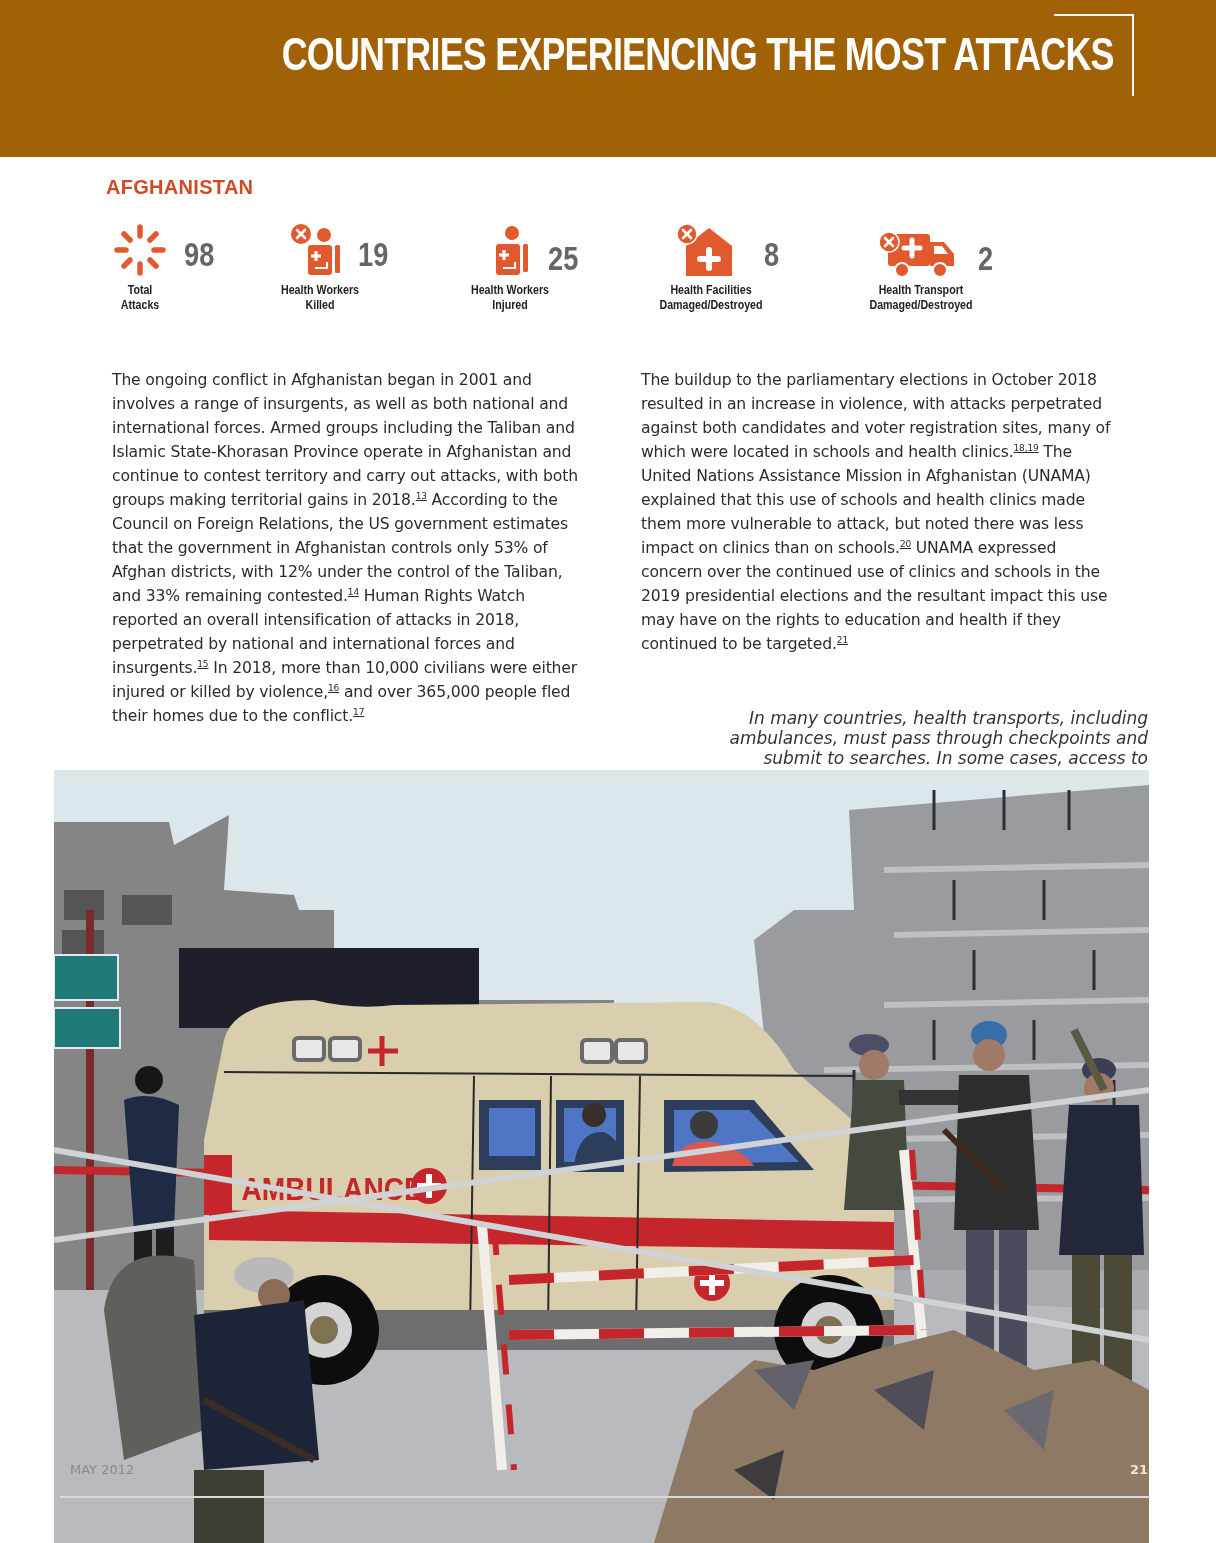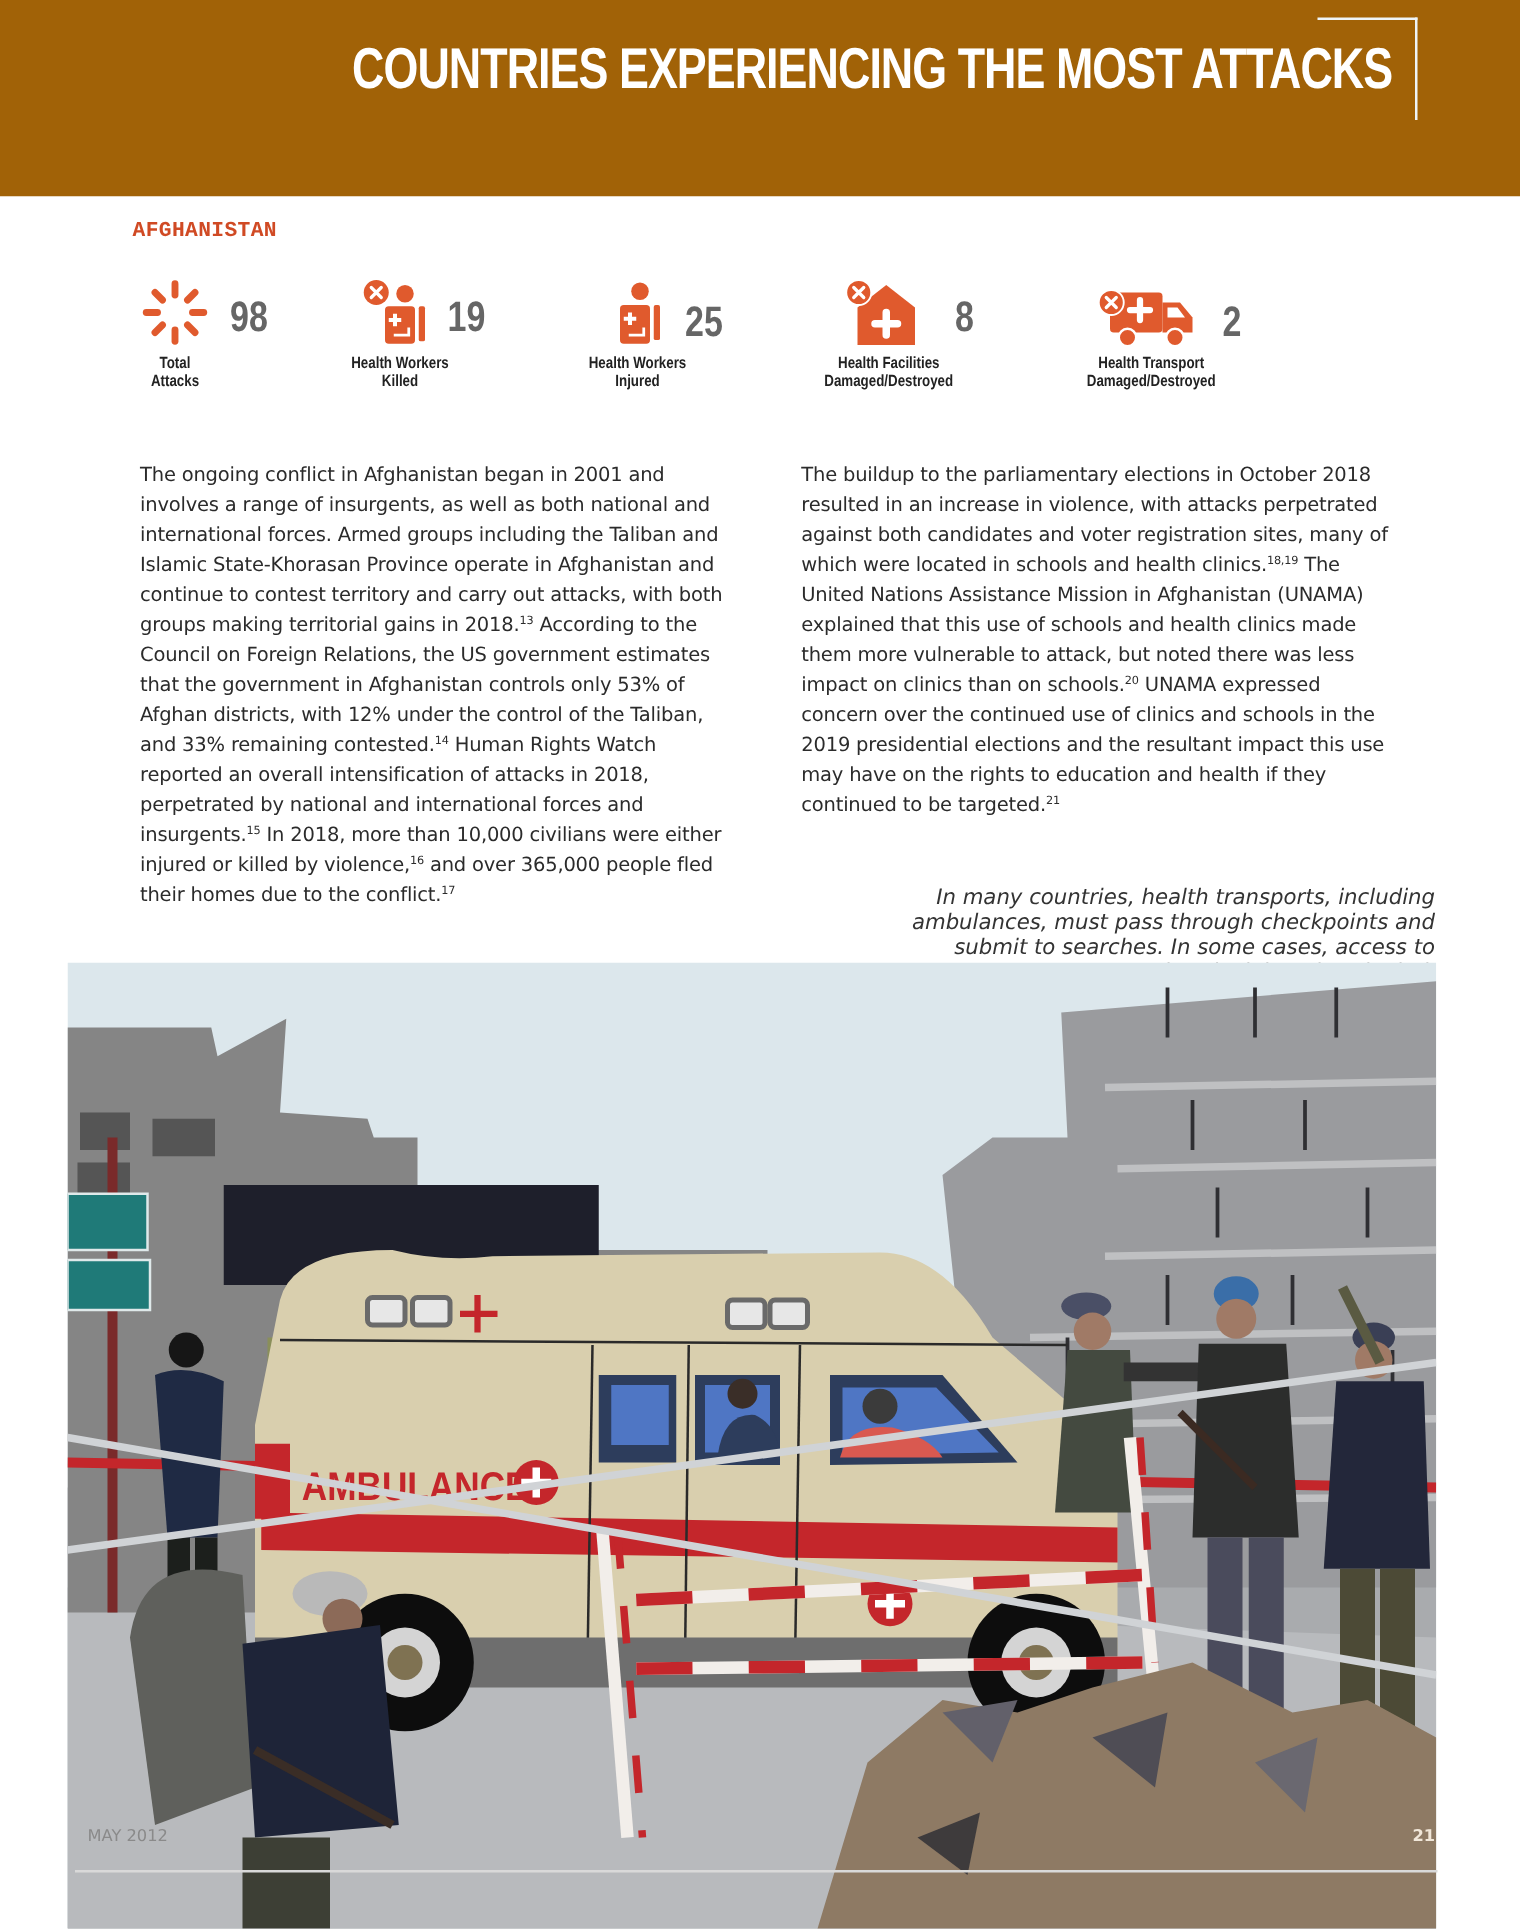--- a/index.html
+++ b/index.html
@@ -2,29 +2,29 @@
 <html><head>
 <meta charset="utf-8">
 <style>
   html, body { margin:0; padding:0; background:#ffffff; }
   body { width:1216px; height:1543px; position:relative; overflow:hidden; font-family:"DejaVu Sans", sans-serif; color:#2b2b2b; }
 
   .header-band { position:absolute; left:0; top:0; width:1216px; height:157px; background:#a16207; }
   .page-title { position:absolute; right:102px; top:26px; margin:0; font-family:"Liberation Sans", sans-serif; font-weight:700; font-size:46px; letter-spacing:-1px; color:#ffffff; transform:scaleX(0.78); transform-origin:right center; white-space:nowrap; line-height:56px; }
   .title-bracket { position:absolute; left:1054px; top:14px; width:80px; height:82px; border-top:2px solid #eef4f8; border-right:2px solid #eef4f8; box-sizing:border-box; }
 
-  .country-heading { position:absolute; left:106px; top:176px; margin:0; font-family:Liberation Mono, monospace; font-weight:700; font-size:17px; color:#d04a24; letter-spacing:0.3px; }
+  .country-heading { position:absolute; left:106px; top:176px; margin:0; font-family:Liberation Sans, sans-serif; font-weight:700; font-size:20px; color:#d04a24; letter-spacing:0.3px; }
 
   .stat { position:absolute; }
   .stat .icon { position:absolute; }
   .stat .value { position:absolute; font-family:"Liberation Sans", sans-serif; font-weight:700; font-size:34px; color:#666666; transform:scaleX(0.8); transform-origin:left center; line-height:40px; }
   .stat .label { position:absolute; text-align:center; font-family:"Liberation Sans", sans-serif; font-weight:700; font-size:13px; color:#222; line-height:15px; transform:scaleX(0.82); white-space:nowrap; }
 
   .body-col { position:absolute; top:362px; width:480px; font-family:"DejaVu Sans", sans-serif; font-size:15.6px; line-height:24px; color:#2b2b2b; margin:6px; letter-spacing:-0.15px; }
-  .body-col sup { font-size:9px; line-height:0; vertical-align:super; }
+  .body-col sup { font-size:9px; line-height:0; vertical-align:super;text-decoration:underline; }
   .col-left { left:106px; }
   .col-right { left:635px; }
 
   .caption { position:absolute; right:68px; top:708px; width:470px; text-align:right; font-family:"DejaVu Sans", sans-serif; font-style:italic; font-size:17px; line-height:20px; color:#333; margin:0; }
 
   .illustration { position:absolute; left:54px; top:770px; width:1095px; height:773px; }
   .footer-date { position:absolute; left:70px; top:1462px; font-family:"DejaVu Sans", sans-serif; font-size:13px; color:#8a8a8a; }
   .footer-page { position:absolute; left:1130px; top:1462px; font-family:"DejaVu Sans", sans-serif; font-weight:700; font-size:13px; color:#f1e7d9; }
   .footer-rule { position:absolute; left:60px; top:1496px; width:1090px; height:2px; background:#d9d9d9; }
 </style>

